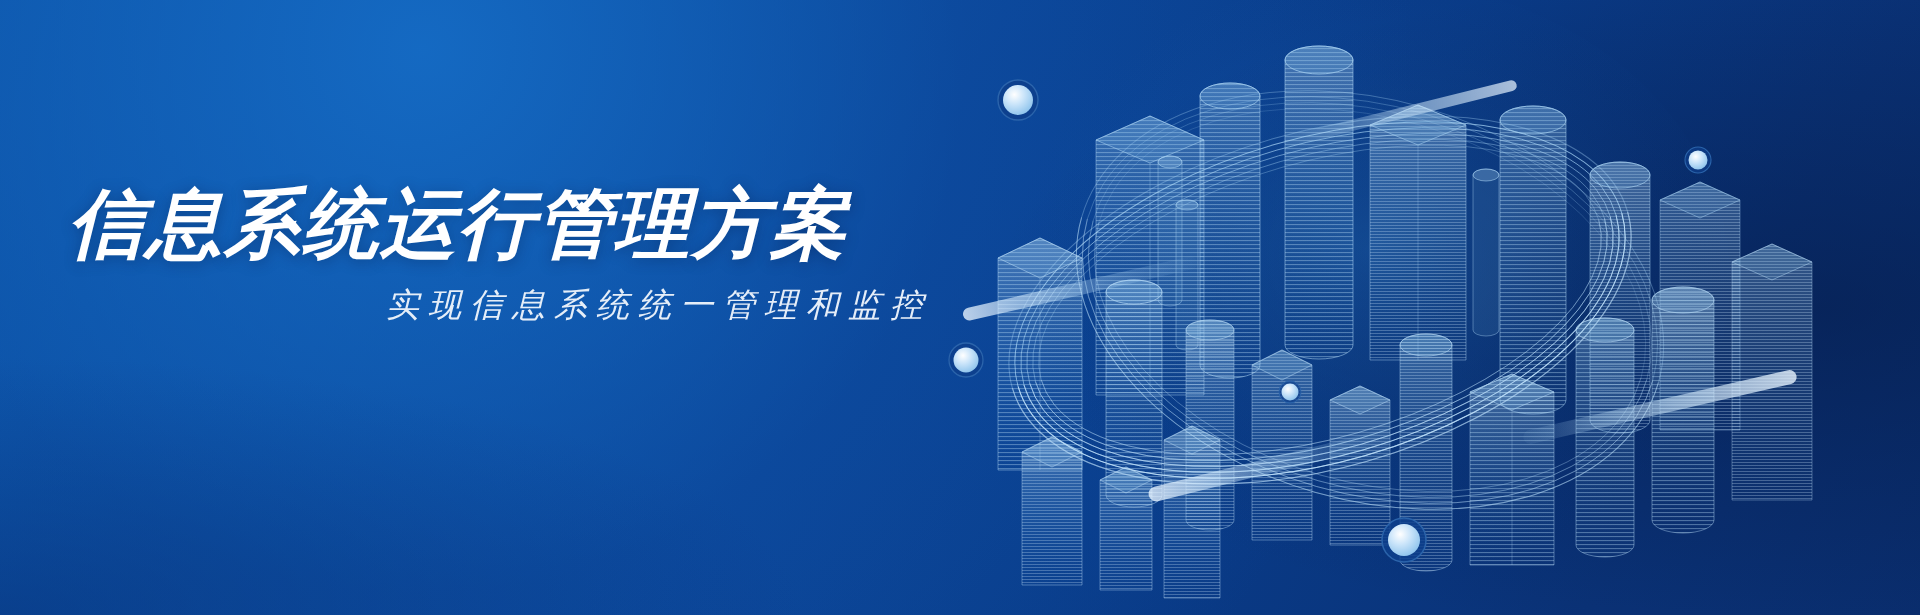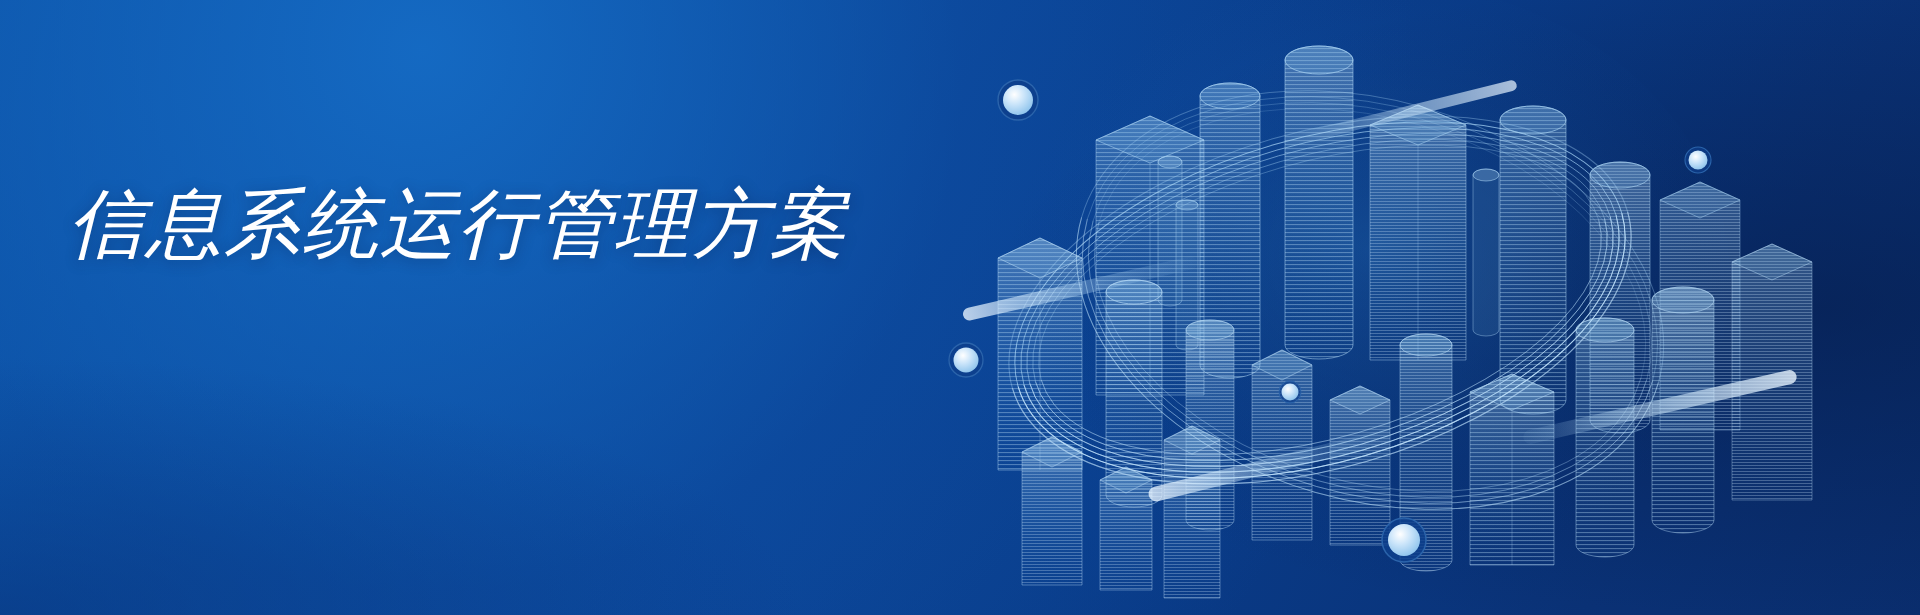--- a/index.html
+++ b/index.html
@@ -47,21 +47,21 @@
     left: 0;
     top: 186px;
     width: 960px;
   }
   .main-title {
     margin: 0;
     padding-left: 68px;
     color: #ffffff;
     font-size: 76px;
     line-height: 1.0;
-    font-weight: 400;
+    font-weight: 700;
     font-style: italic;
     letter-spacing: 2px;
     white-space: nowrap;
     text-shadow: 0 2px 14px rgba(3,24,66,0.35);
   }
   .sub-title {
     margin: 0;
     padding-right: 28px;
     text-align: right;
     color: #ecf3fb;
@@ -345,15 +345,16 @@
           <circle cx="504" cy="540" r="22" fill="#0e3f8c" fill-opacity="0.82" stroke="#2b64ab" stroke-width="1.5"></circle>
           <circle cx="504" cy="540" r="16" fill="url(#dotGrad)"></circle>
         </g>
 
       </g>
     </svg>
   </div>
 
   <div class="text-block">
     <h1 class="main-title">信息系统运行管理方案</h1>
+    <p class="sub-title">实现信息系统统一管理和监控</p>
   </div>
 
 </div>
 
 </body></html>

